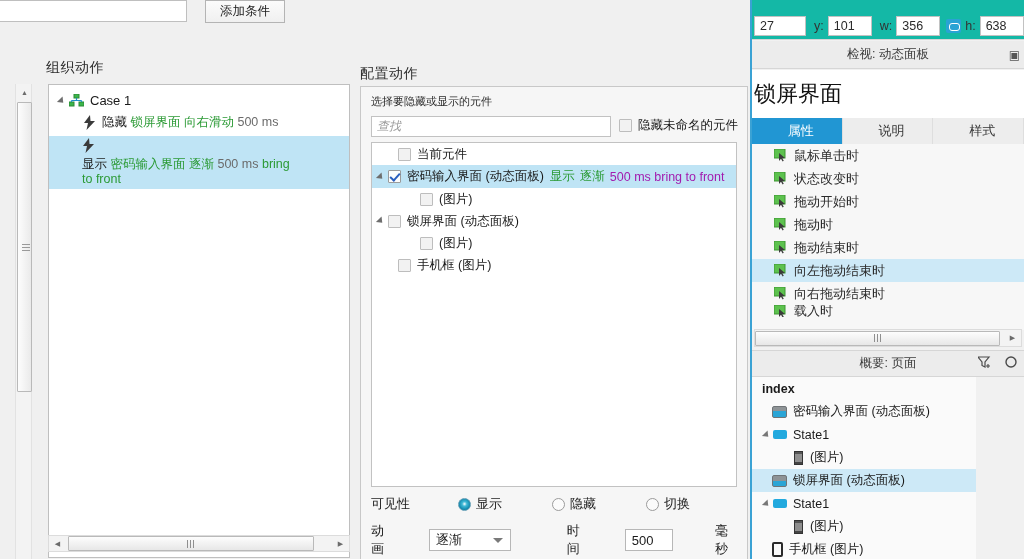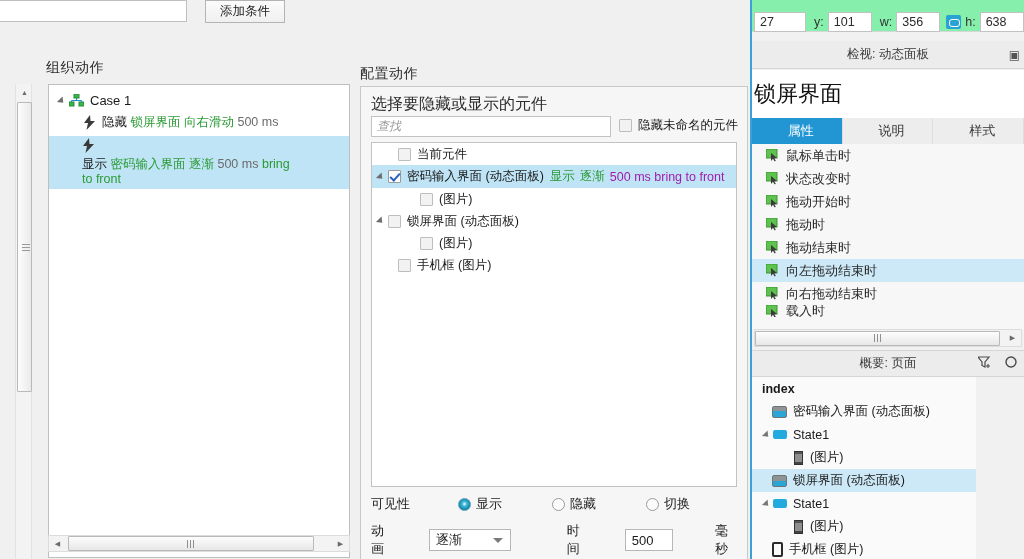--- a/index.html
+++ b/index.html
@@ -120,21 +120,21 @@
       linear-gradient(#8f8f8f,#8f8f8f) 3px 0/1px 8px no-repeat,
       linear-gradient(#8f8f8f,#8f8f8f) 6px 0/1px 8px no-repeat;
   }
 
   
   .config-panel {
     position: absolute; left: 360px; top: 62px; width: 388px; height: 480px;
     background: #f6f6f6; border: 1px solid #c8c8c8;
   }
   .cfg-label {
-    position: absolute; left: 10px; top: 7px; font-size: 16px; color: #2b2b2b;
+    position: absolute; left: 10px; top: 7px; font-size: 11px; color: #2b2b2b;
   }
   .cfg-search {
     position: absolute; left: 10px; top: 29px; width: 240px; height: 21px;
     background: #fff; border: 1px solid #c2c2c2;
     font-size: 12px; color: #9a9a9a; font-style: italic;
     padding: 0 5px; line-height: 19px;
   }
   .cfg-hideunnamed {
     position: absolute; left: 258px; top: 30px;
     display: flex; align-items: center; font-size: 12.5px; color: #1a1a1a;
@@ -187,22 +187,22 @@
     display: flex; align-items: center; padding: 0 6px; font-size: 13px;
   }
 
   
   .rightpane {
     position: absolute; left: 750px; top: 0; width: 274px; height: 559px;
     background: #f1f1f1; overflow: hidden;
   }
   .rp-edge { position: absolute; left: 0; top: 0; width: 2px; height: 559px; background: #3aa2d4; }
   .rp-toolbar {
-    position: absolute; left: 2px; top: 0; width: 272px; height: 32px;
-    background: #86efac; border-bottom: 1px solid #d6d6d6;
+    position: absolute; left: 2px; top: 0; width: 272px; height: 40px;
+    background: #14b8a6; border-bottom: 1px solid #d6d6d6;
     display: flex; align-items: center; padding-top: 12px;
   }
   .tb-field {
     display: flex; align-items: center; font-size: 12.5px; color: #2b2b2b;
   }
   .tb-field .k { margin: 0 4px 0 8px; color: #333; }
   .tb-field .v {
     background: #fff; border: 1px solid #c2c2c2; height: 20px;
     display: flex; align-items: center; padding: 0 5px; font-size: 12.5px;
   }
@@ -235,21 +235,21 @@
     border-right: 1px solid #dedede;
     padding-left: 8px;
   }
   .rp-tab.active { background: #2196d3; color: #fff; }
   .rp-events {
     position: absolute; left: 2px; top: 144px; width: 272px; height: 186px;
     background: #f7f7f7; overflow: hidden;
   }
   .ev-row {
     display: flex; align-items: center; height: 23px;
-    padding-left: 14px; font-size: 13px; color: #2b2b2b;
+    padding-left: 22px; font-size: 13px; color: #2b2b2b;
   }
   .ev-row.sel { background: #cde9f7; }
   .ev-icon { width: 13px; height: 13px; flex: none; margin-right: 7px; position: relative; }
   .rp-hscroll {
     position: absolute; left: 4px; top: 329px; width: 268px; height: 18px;
   }
   .rp-outline-hdr {
     position: absolute; left: 2px; top: 350px; width: 272px; height: 27px;
     background: #ececec; border-top: 1px solid #d6d6d6; border-bottom: 1px solid #d6d6d6;
     display: flex; align-items: center;

